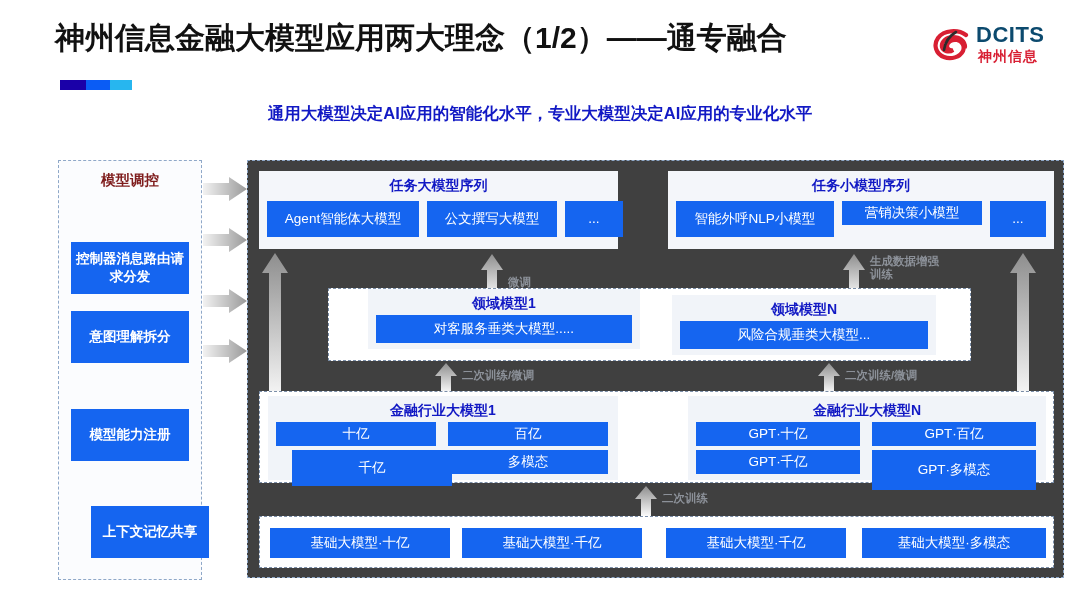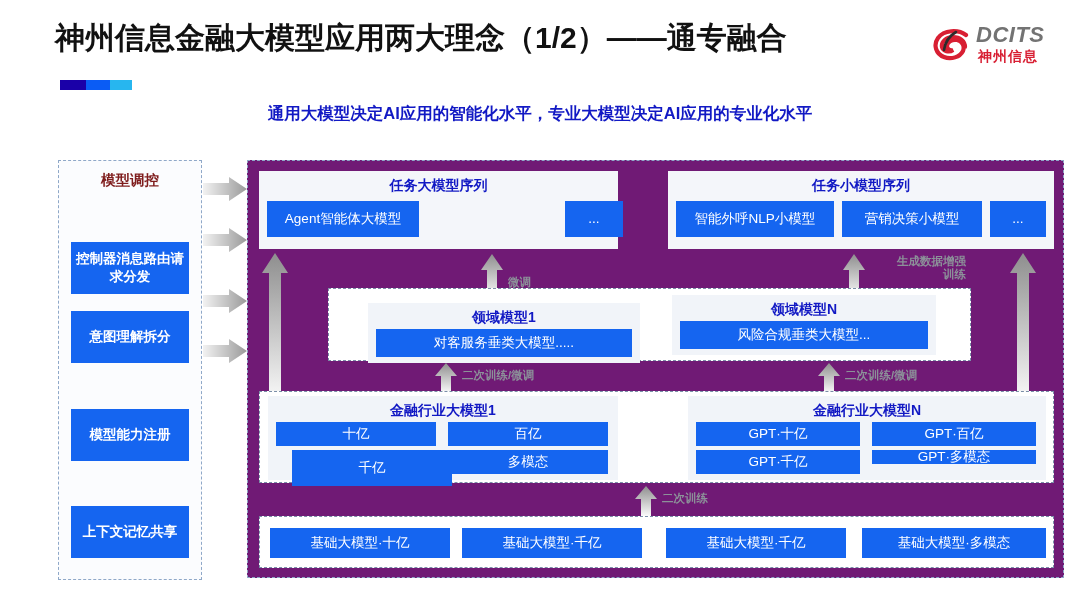--- a/index.html
+++ b/index.html
@@ -22,21 +22,21 @@
   #accent-bar i:nth-child(3){width:22px;background:#27b6ef;}
   #subtitle{
     position:absolute;left:0;top:103px;width:1080px;text-align:center;
     font-size:16.5px;font-weight:bold;color:#1219c4;white-space:nowrap;
   }
   
   #logo{position:absolute;right:18px;top:22px;width:130px;height:52px;}
   #logo .mark{position:absolute;left:0;top:4px;width:40px;height:40px;}
   #logo .dcits{
     position:absolute;left:44px;top:2px;font-size:22px;font-weight:bold;
-    color:#737373;font-style:italic;letter-spacing:0.5px;line-height:22px;
+    color:#0c4a6e;letter-spacing:0.5px;line-height:22px;
   }
   #logo .cn{
     position:absolute;left:46px;top:26px;font-size:14px;font-weight:bold;
     color:#d81f33;letter-spacing:1px;line-height:16px;
   }
   
   #control-panel{
     position:absolute;left:58px;top:160px;width:142px;height:418px;
     border:1px dashed #8fa8c8;background:#fbfcfe;
   }
@@ -48,21 +48,21 @@
     position:absolute;left:12px;width:118px;background:#1565f0;color:#ffffff;
     font-size:13.5px;font-weight:bold;display:flex;align-items:center;
     justify-content:center;text-align:center;line-height:18px;
     box-sizing:border-box;padding:2px 4px;
   }
   
   .arrow-r{position:absolute;width:44px;height:26px;}
   
   #main-area{
     position:absolute;left:247px;top:160px;width:817px;height:418px;
-    border:1px dashed #8fa8c8;background:#701a75;box-sizing:border-box;
+    border:1px dashed #8fa8c8;background:#404040;box-sizing:border-box;
   }
   .panel{
     position:absolute;background:#f4f6fa;box-sizing:border-box;
   }
   .panel-title{
     position:absolute;left:0;top:6px;width:100%;text-align:center;
     font-size:14px;font-weight:bold;color:#1219c4;
   }
   .bluebox{
     position:absolute;background:#1565f0;color:#ffffff;
@@ -73,21 +73,21 @@
   .dashbox{
     position:absolute;border:1px dashed #7b8ea8;box-sizing:border-box;background:#ffffff;
   }
   .softbox{position:absolute;background:#f1f4f9;box-sizing:border-box;}
   
   .arrow-u{position:absolute;}
   .flow-label{
     position:absolute;font-size:11.5px;color:#8c9199;font-weight:bold;
     line-height:13px;white-space:nowrap;
   }
-  .flow-label.center{text-align:right;}
+  .flow-label.center{text-align:left;}
 </style>
 </head>
 <body>
 
 <div id="header">
   <div id="page-title">神州信息金融大模型应用两大理念（1/2）——通专融合</div>
   <div id="accent-bar">
     <i></i>
     <i></i>
     <i></i>
@@ -104,21 +104,21 @@
     <span class="dcits">DCITS</span>
     <span class="cn">神州信息</span>
   </div>
 </div>
 
 <div id="control-panel">
   <div id="control-title">模型调控</div>
   <div class="ctrl-box" style="top:45px;height:52px;margin-top:36px;">控制器消息路由请求分发</div>
   <div class="ctrl-box" style="top:150px;height:52px;">意图理解拆分</div>
   <div class="ctrl-box" style="top:248px;height:52px;">模型能力注册</div>
-  <div class="ctrl-box" style="top:345px;height:52px;">上下文记忆共享</div>
+  <div class="ctrl-box" style="top:345px;height:52px;margin-left:20px;">上下文记忆共享</div>
 </div>
 
 <div class="arrow-r" style="left:203px;top:176px;">
   <svg viewBox="0 0 44 26" width="44" height="26">
     <defs>
         <linearGradient id="gr1" x1="0" y1="0" x2="1" y2="0">
       <stop offset="0" stop-color="#f2f2f2"></stop>
           <stop offset="1" stop-color="#9a9a9a"></stop>
         </linearGradient>
       </defs>
@@ -148,27 +148,28 @@
       <linearGradient id="gu" x1="0" y1="1" x2="0" y2="0">
         <stop offset="0" stop-color="#fbfbfb"></stop>
           <stop offset="1" stop-color="#8e8e8e"></stop>
       </linearGradient>
     </defs>
   </svg>
 
   <div class="panel" style="left:11px;top:10px;width:359px;height:78px;">
     <div class="panel-title">任务大模型序列</div>
     <div class="bluebox" style="left:8px;top:30px;width:152px;height:36px;">Agent智能体大模型</div>
+    <div class="bluebox" style="left:168px;top:30px;width:130px;height:36px;">公文撰写大模型</div>
     <div class="bluebox" style="left:306px;top:30px;width:58px;height:36px;">...</div>
   </div>
 
   <div class="panel" style="left:420px;top:10px;width:386px;height:78px;">
     <div class="panel-title">任务小模型序列</div>
     <div class="bluebox" style="left:8px;top:30px;width:158px;height:36px;">智能外呼NLP小模型</div>
-    <div class="bluebox" style="left:174px;top:30px;width:140px;height:36px;">营销决策小模型</div>
+    <div class="bluebox" style="left:174px;top:30px;width:140px;height:24px;">营销决策小模型</div>
     <div class="bluebox" style="left:322px;top:30px;width:56px;height:36px;">...</div>
   </div>
 
   <div class="arrow-u" style="left:14px;top:92px;">
     <svg viewBox="0 0 26 150" width="26" height="150">
       <polygon points="13,0 26,20 19,20 19,150 7,150 7,20 0,20" fill="url(#gu)"></polygon>
     </svg>
   </div>
 
   <div class="arrow-u" style="left:762px;top:92px;">
@@ -188,21 +189,21 @@
     <svg viewBox="0 0 22 44" width="22" height="44">
       <polygon points="11,0 22,16 16,16 16,44 6,44 6,16 0,16" fill="url(#gu)"></polygon>
     </svg>
   </div>
   <div class="flow-label center" style="left:622px;top:94px;width:96px;">
     <span>生成数据增强</span><br>
     <span>训练</span>
   </div>
 
   <div class="dashbox" style="left:80px;top:127px;width:643px;height:73px;">
-    <div class="softbox" style="left:39px;top:14px;width:272px;height:60px;">
+    <div class="softbox" style="left:39px;top:0;width:272px;height:60px;">
       <div class="panel-title">领域模型1</div>
       <div class="bluebox" style="left:8px;top:26px;width:256px;height:28px;">对客服务垂类大模型.....</div>
     </div>
     <div class="softbox" style="left:343px;top:6px;width:264px;height:60px;">
       <div class="panel-title">领域模型N</div>
       <div class="bluebox" style="left:8px;top:26px;width:248px;height:28px;">风险合规垂类大模型...</div>
     </div>
   </div>
 
   <div class="arrow-u" style="left:187px;top:202px;">
@@ -227,21 +228,21 @@
       <div class="bluebox" style="left:180px;top:26px;width:160px;height:24px;">百亿</div>
       <div class="bluebox" style="left:24px;top:54px;width:160px;height:36px;">千亿</div>
       <div class="bluebox" style="left:180px;top:54px;width:160px;height:24px;">多模态</div>
     </div>
 
     <div class="softbox" style="left:428px;top:4px;width:358px;height:84px;">
       <div class="panel-title">金融行业大模型N</div>
       <div class="bluebox" style="left:8px;top:26px;width:164px;height:24px;">GPT·十亿</div>
       <div class="bluebox" style="left:184px;top:26px;width:164px;height:24px;">GPT·百亿</div>
       <div class="bluebox" style="left:8px;top:54px;width:164px;height:24px;">GPT·千亿</div>
-      <div class="bluebox" style="left:184px;top:54px;width:164px;height:14px;">GPT·多模态</div>
+      <div class="bluebox" style="left:184px;top:54px;width:164px;height:40px;">GPT·多模态</div>
     </div>
   </div>
 
   <div class="arrow-u" style="left:387px;top:325px;">
     <svg viewBox="0 0 22 30" width="22" height="30">
       <polygon points="11,0 22,13 16,13 16,30 6,30 6,13 0,13" fill="url(#gu)"></polygon>
     </svg>
   </div>
   <div class="flow-label" style="left:414px;top:331px;">二次训练</div>
 

